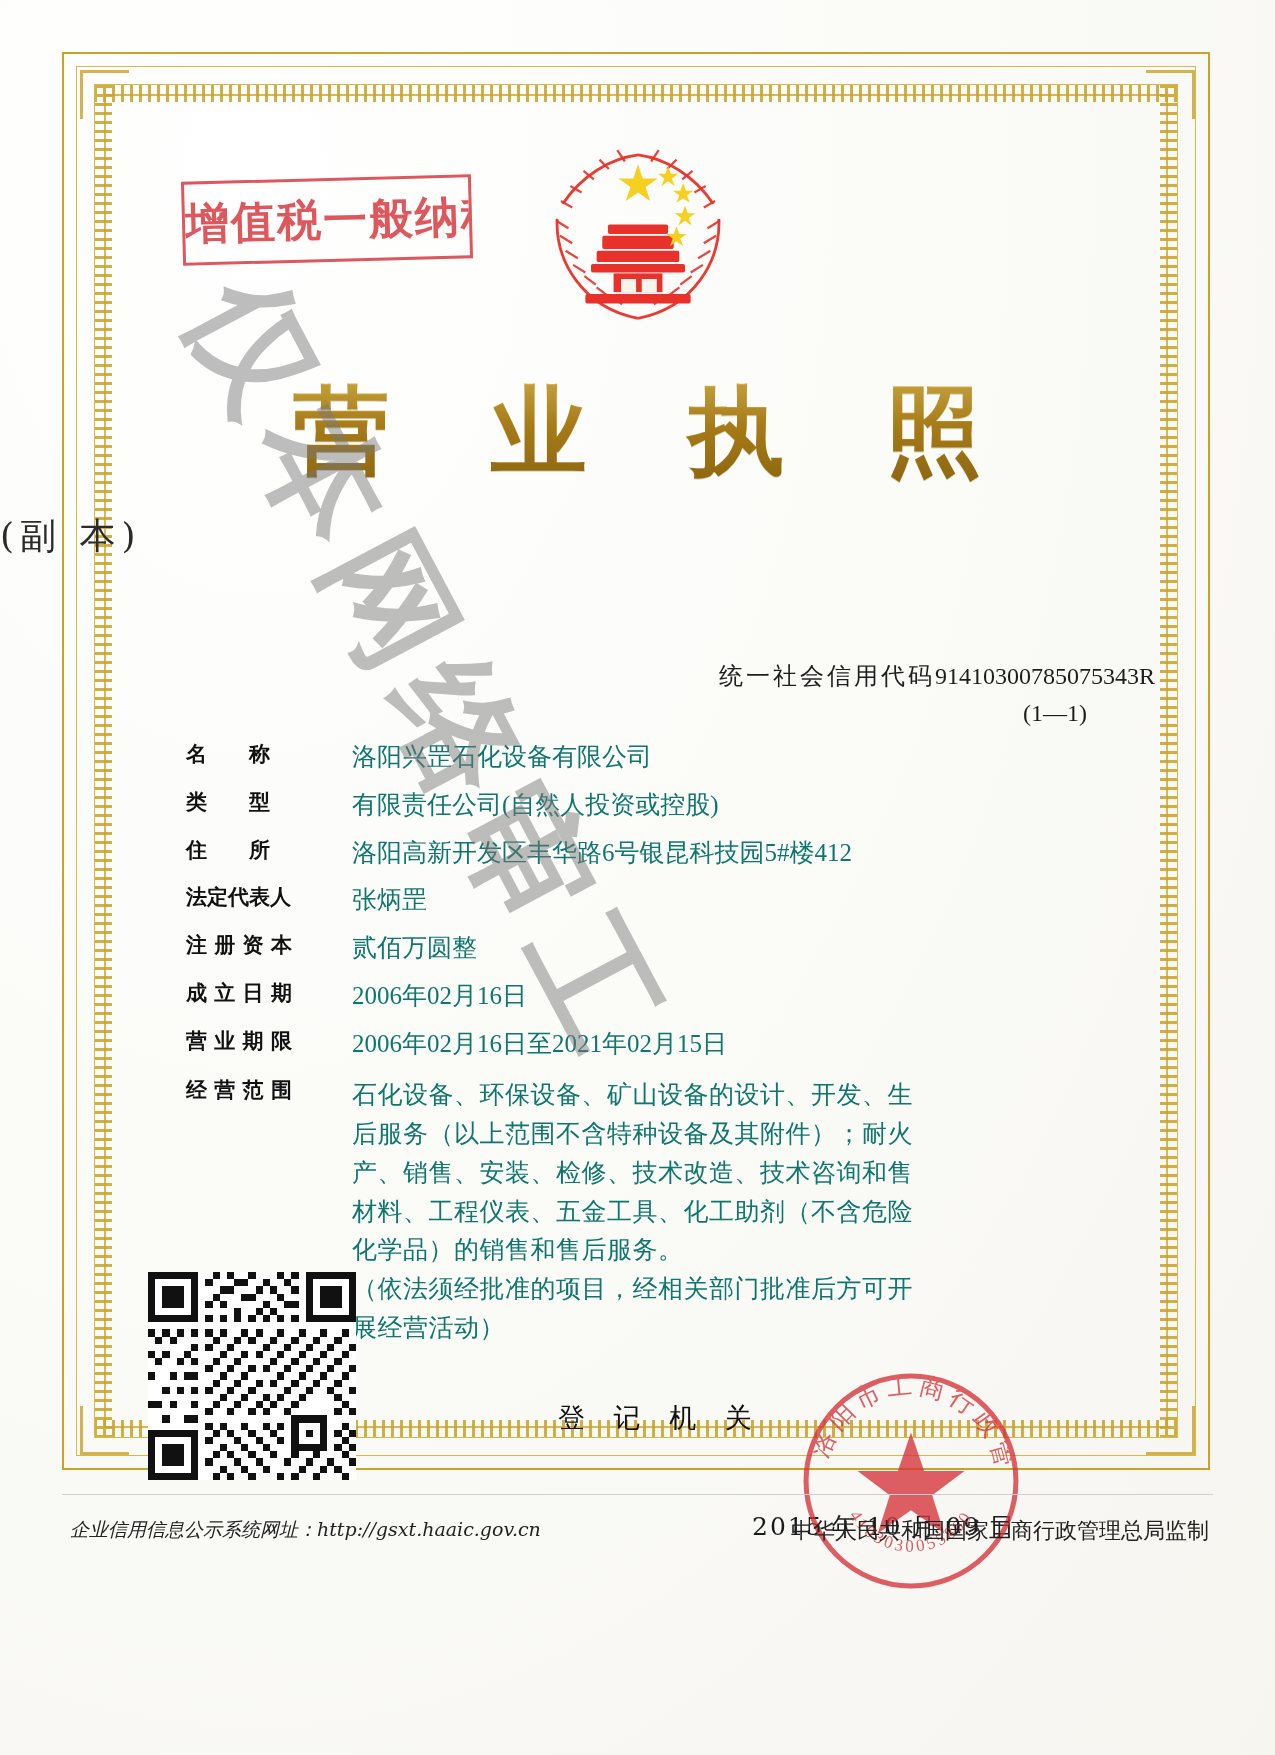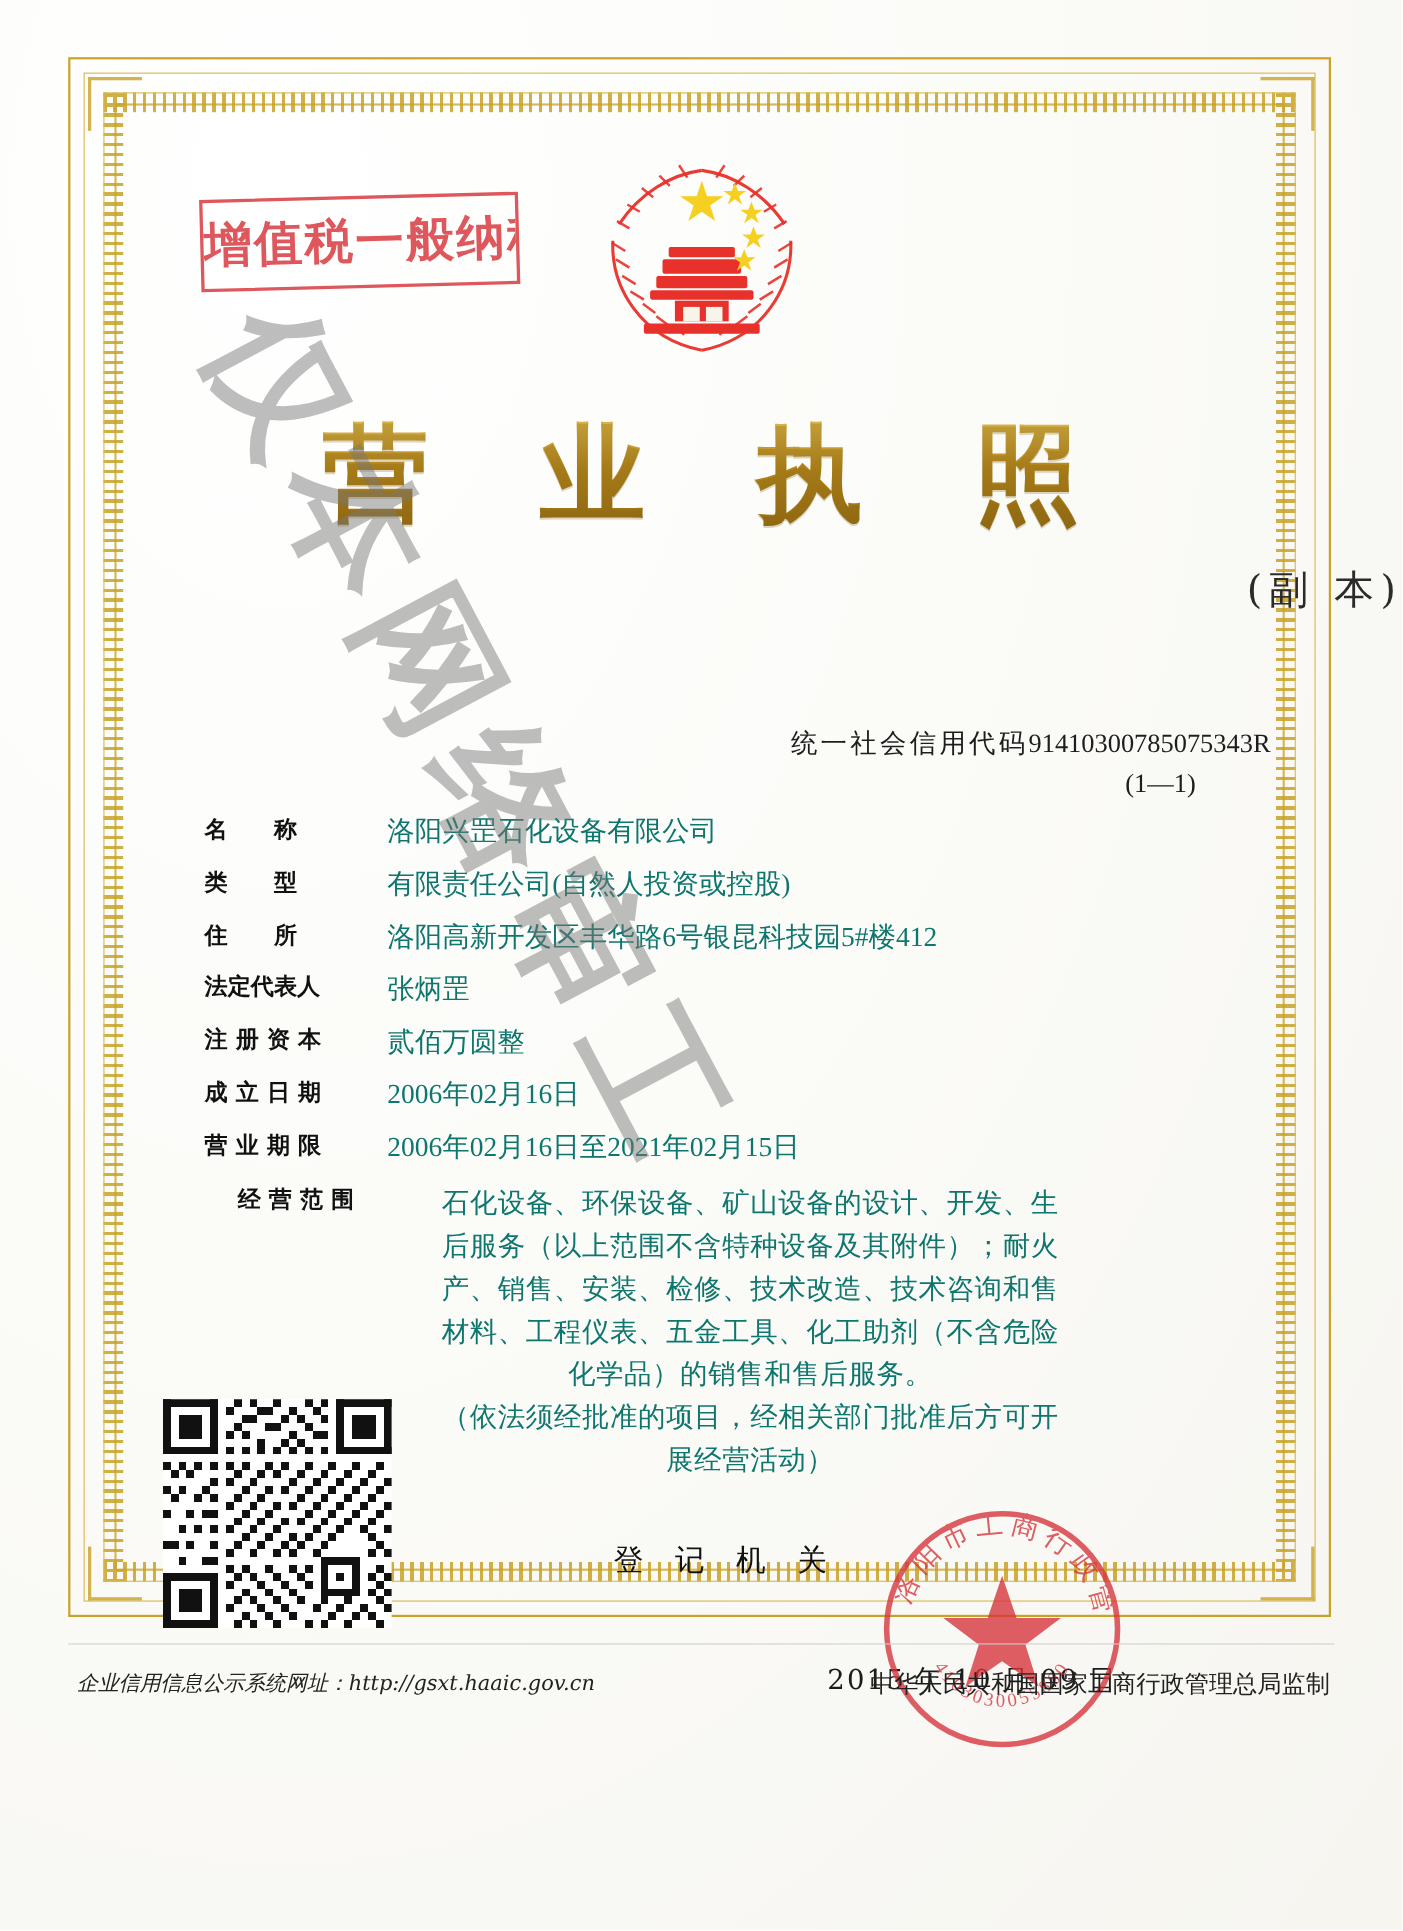--- a/index.html
+++ b/index.html
@@ -121,21 +121,21 @@
     background: linear-gradient(180deg, #e8c65a 0%, #b5851c 45%, #8c6410 100%);
     -webkit-background-clip: text;
     background-clip: text;
     color: transparent;
     text-shadow: 0 1px 0 rgba(120,90,10,.25);
   }
   #doc-subtitle {
     position: absolute;
     left: 0; right: 0;
     top: 512px;
-    text-align: right;
+    text-align: left;
     font-size: 36px;
     letter-spacing: 6px;
     color: #2b2b2b;
     font-family: "DejaVu Serif", "Liberation Serif", serif;
   }
 
   
   #credit-line {
     position: absolute;
     right: 120px;
@@ -175,21 +175,21 @@
     color: #111;
     font-family: "DejaVu Serif", "Liberation Serif", serif;
     white-space: nowrap;
   }
   .field-value {
     font-size: 25px;
     color: #0f766e;
     line-height: 1.35;
     font-family: Liberation Serif, serif;
   }
-  #scope-row { margin-top: 16px; text-align: center; }
+  #scope-row { margin-top: 16px; }
   #scope-row .field-value {
     width: 660px;
     line-height: 1.55;
     letter-spacing: .5px;
   }
   #scope-row .field-value p { margin: 0; }
 
   
   #qr {
     position: absolute;

